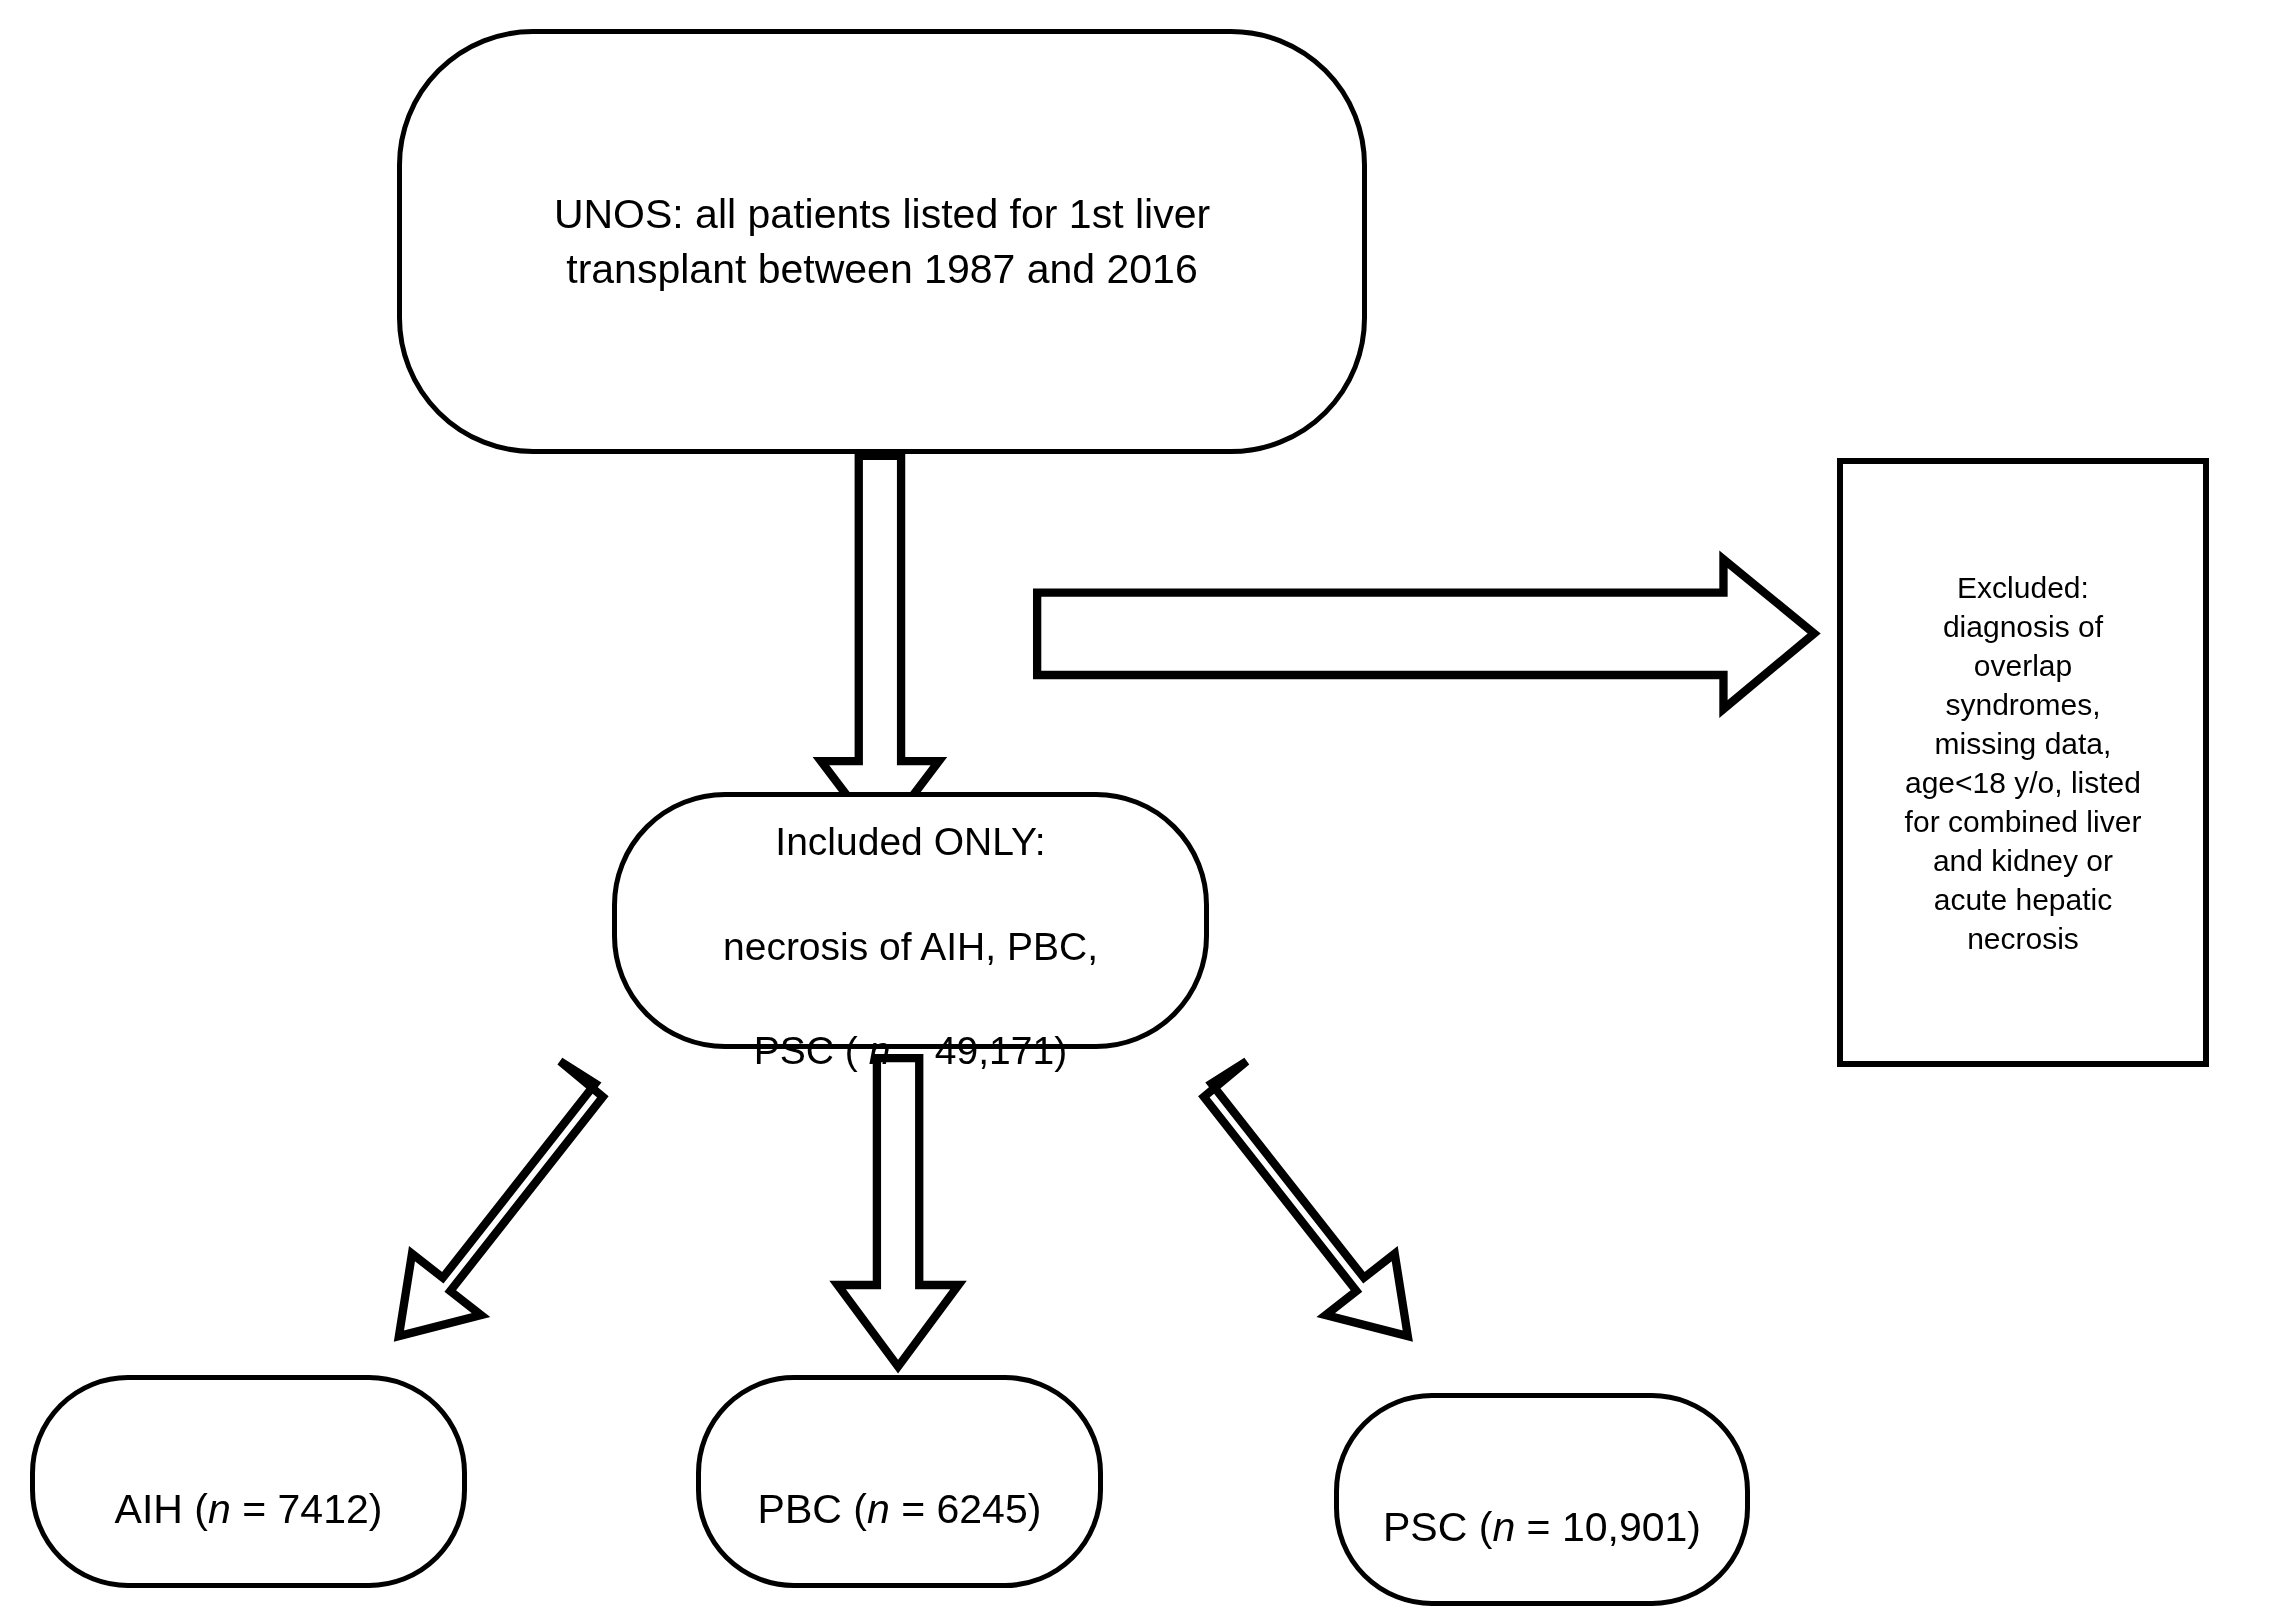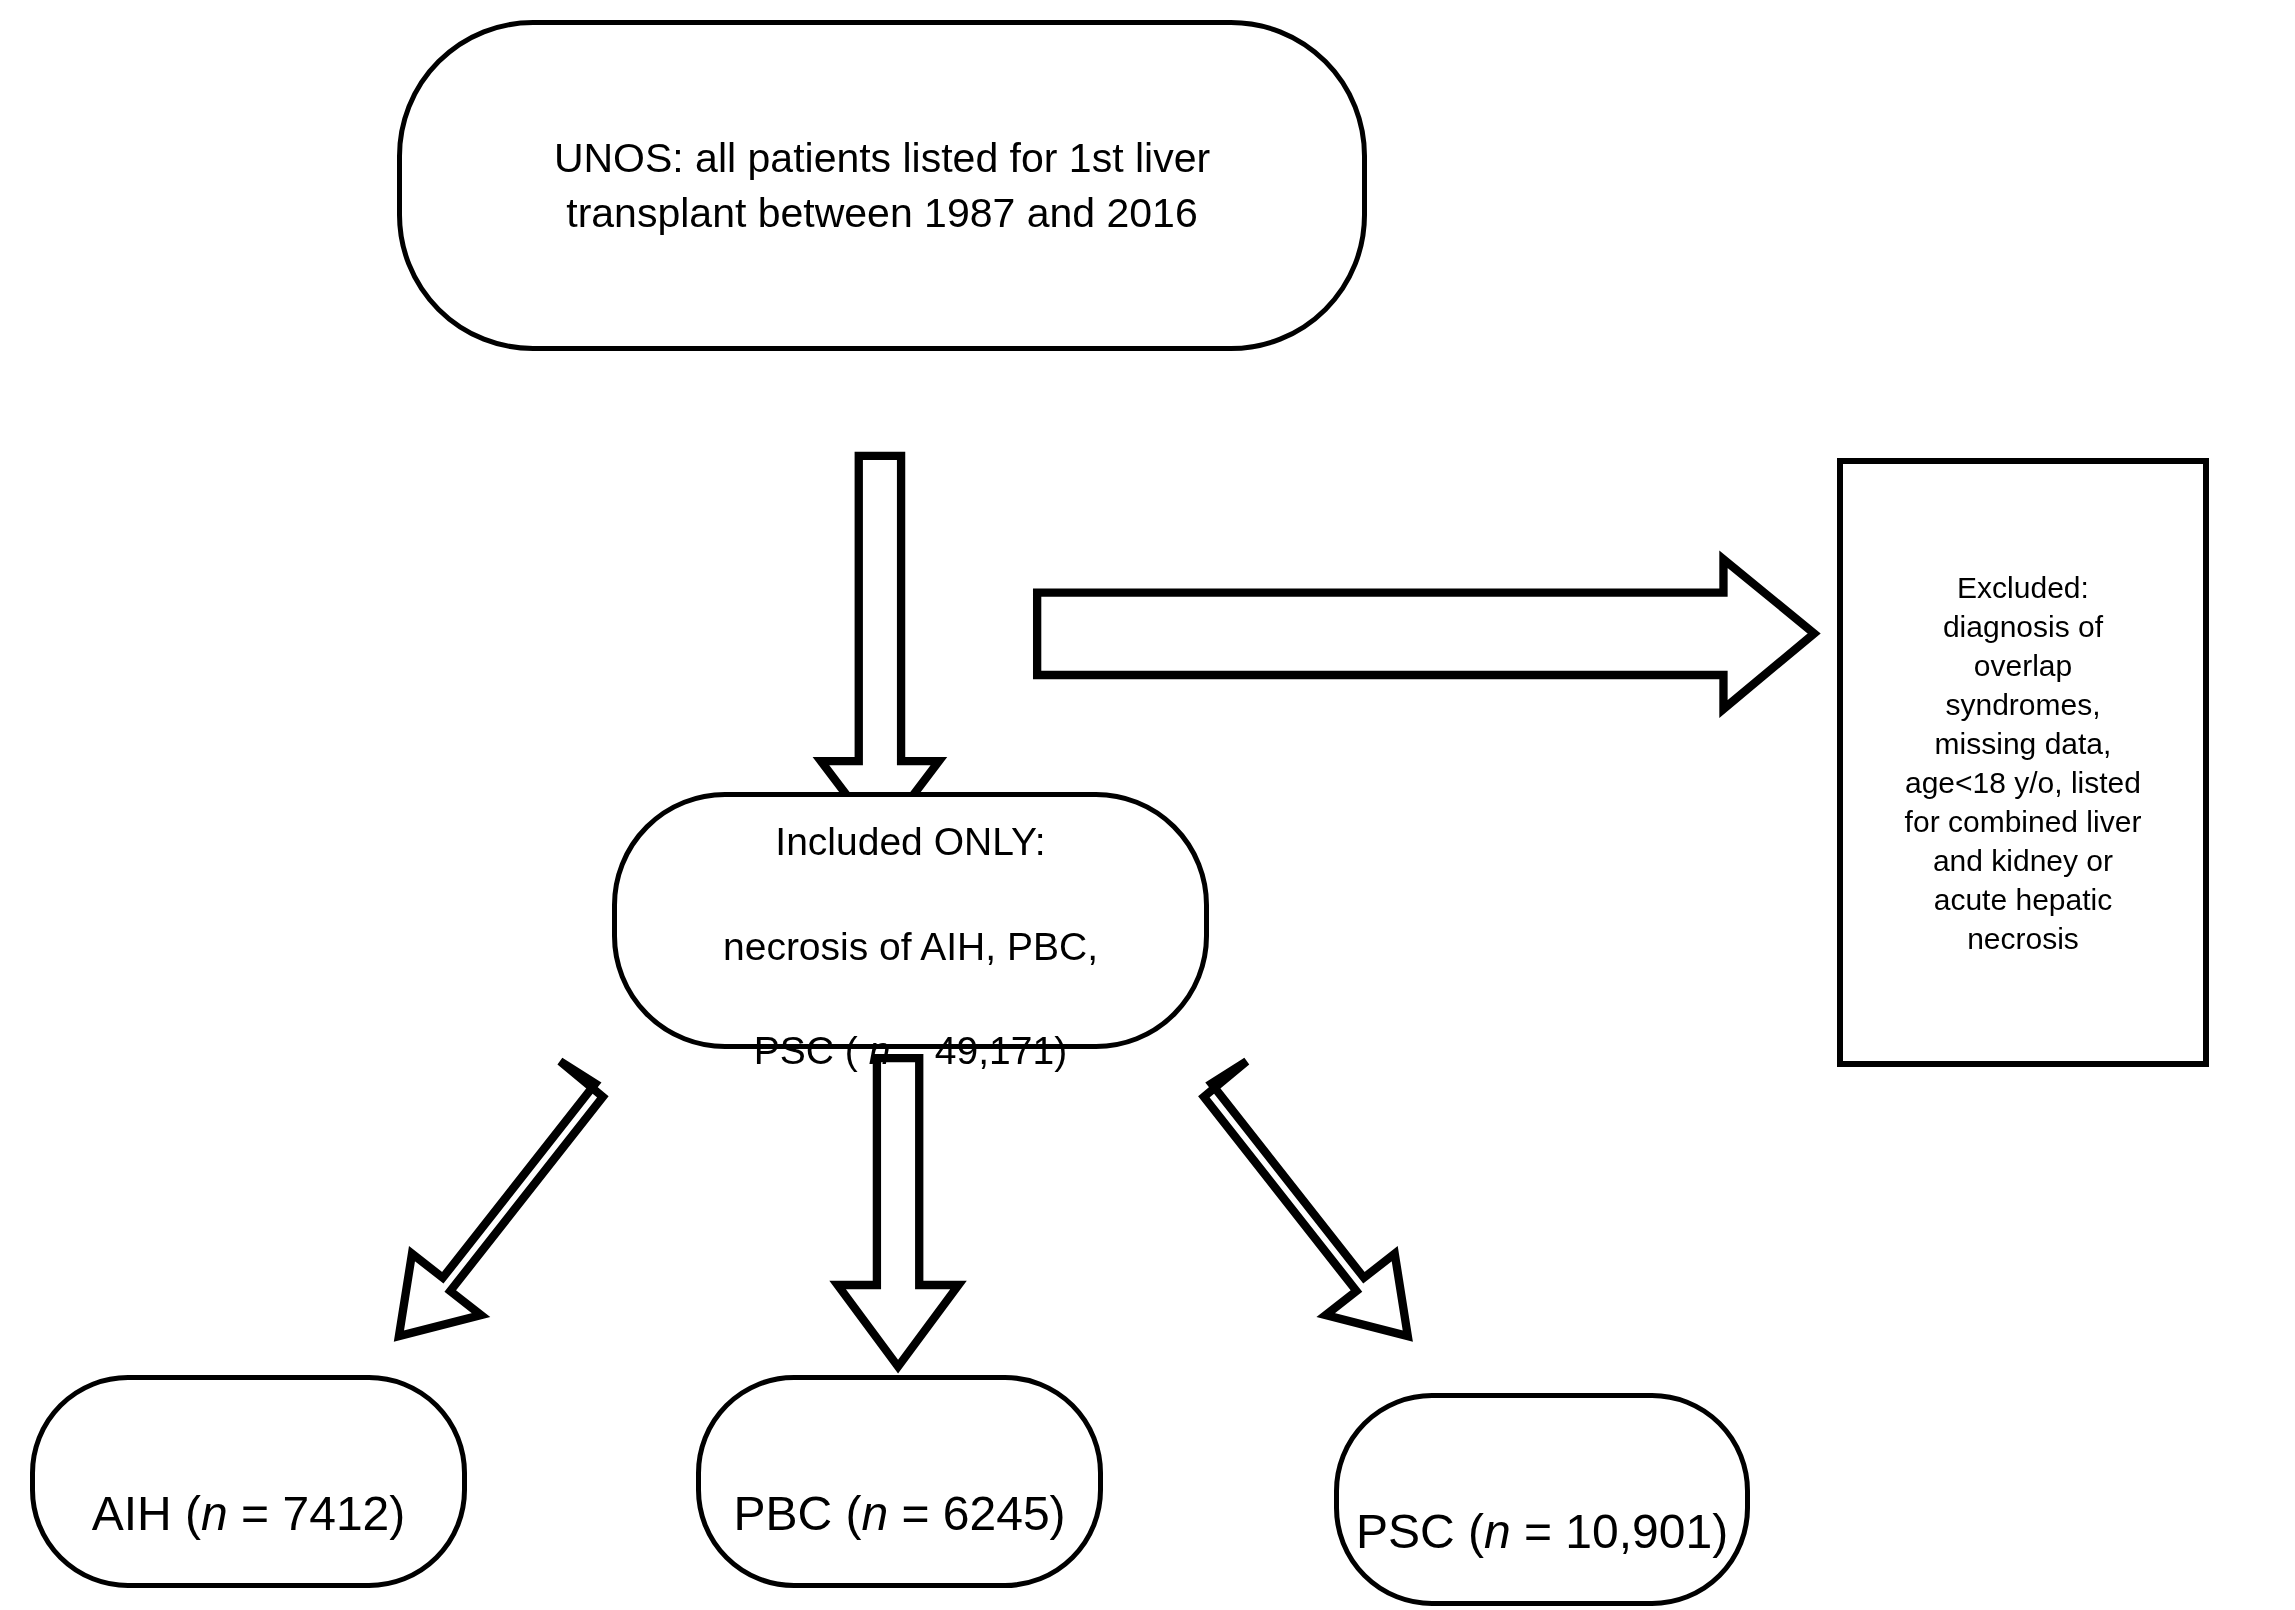--- a/index.html
+++ b/index.html
@@ -43,22 +43,22 @@
     white-space: pre-line;
     padding: 0 9px;
   }
   .rounded-lg { border-radius: 136px; }
   .rounded-md { border-radius: 113px; }
   .rounded-sm { border-radius: 98px; }
   .sharp { border-radius: 0; }
 
   
   #node-source {
-    left: 397px;  top: 20px;
-    width: 970px; height: 331px;
+    left: 397px;  top: 29px;
+    width: 970px; height: 425px;
   }
   #node-source .node-text { font-size: 41px; }
 
   
   #node-included {
     left: 612px; top: 792px;
     width: 597px; height: 257px;
   }
   #node-included .node-text { font-size: 39px; }
 
@@ -68,21 +68,21 @@
     width: 372px; height: 609px;
     border-width: 6px;
   }
   #node-excluded .node-text { font-size: 30px; line-height: 1.30; }
 
   
   .outcome { top: 1375px; height: 213px; }
   #node-aih { left: 30px;   width: 437px; }
   #node-pbc { left: 696px;  width: 407px; }
   #node-psc { left: 1334px; width: 416px; margin-top: 18px; }
-  .outcome .node-text { font-size: 48px; }
+  .outcome .node-text { font-size: 41px; }
 
   
   .ital { font-style: italic; }
 </style>
 </head>
 <body>
 
 <div id="canvas">
 
   <svg id="flow-svg" viewBox="0 0 3036 2130" aria-hidden="true">

